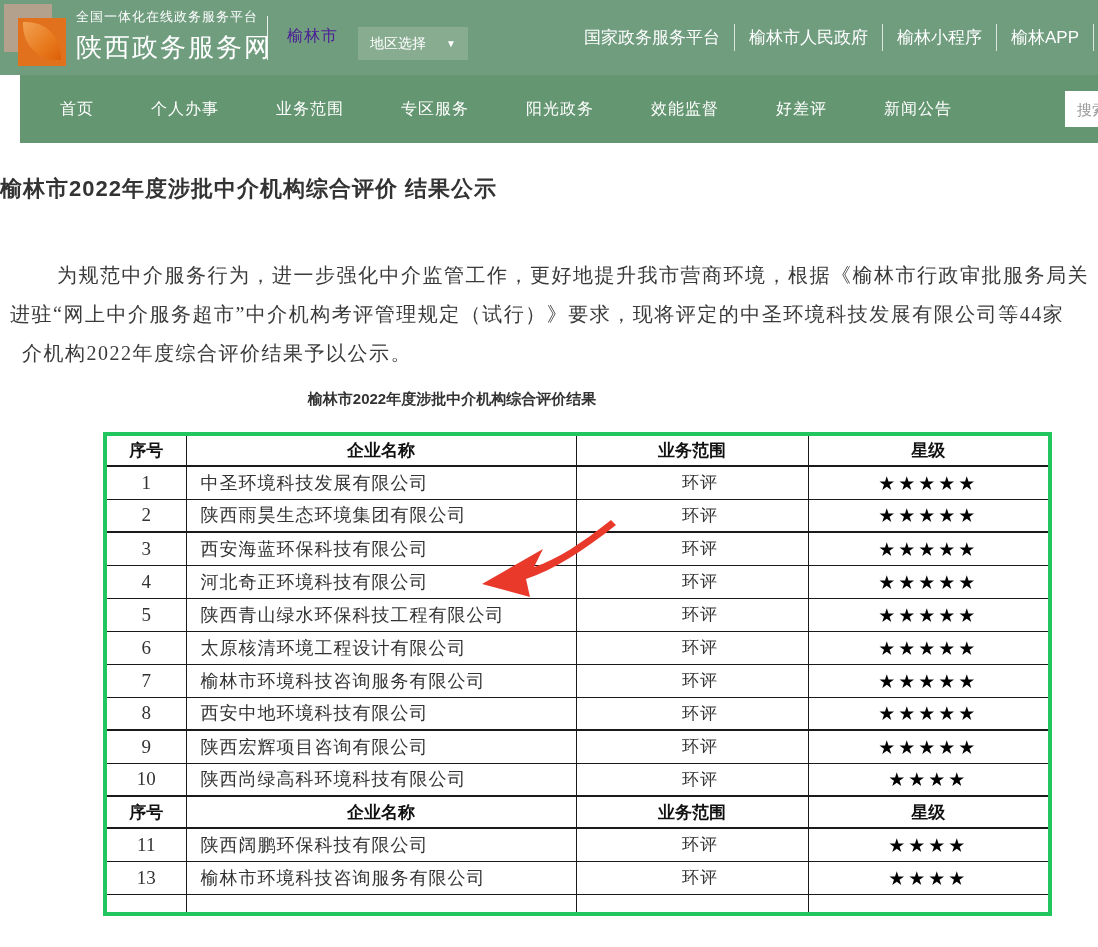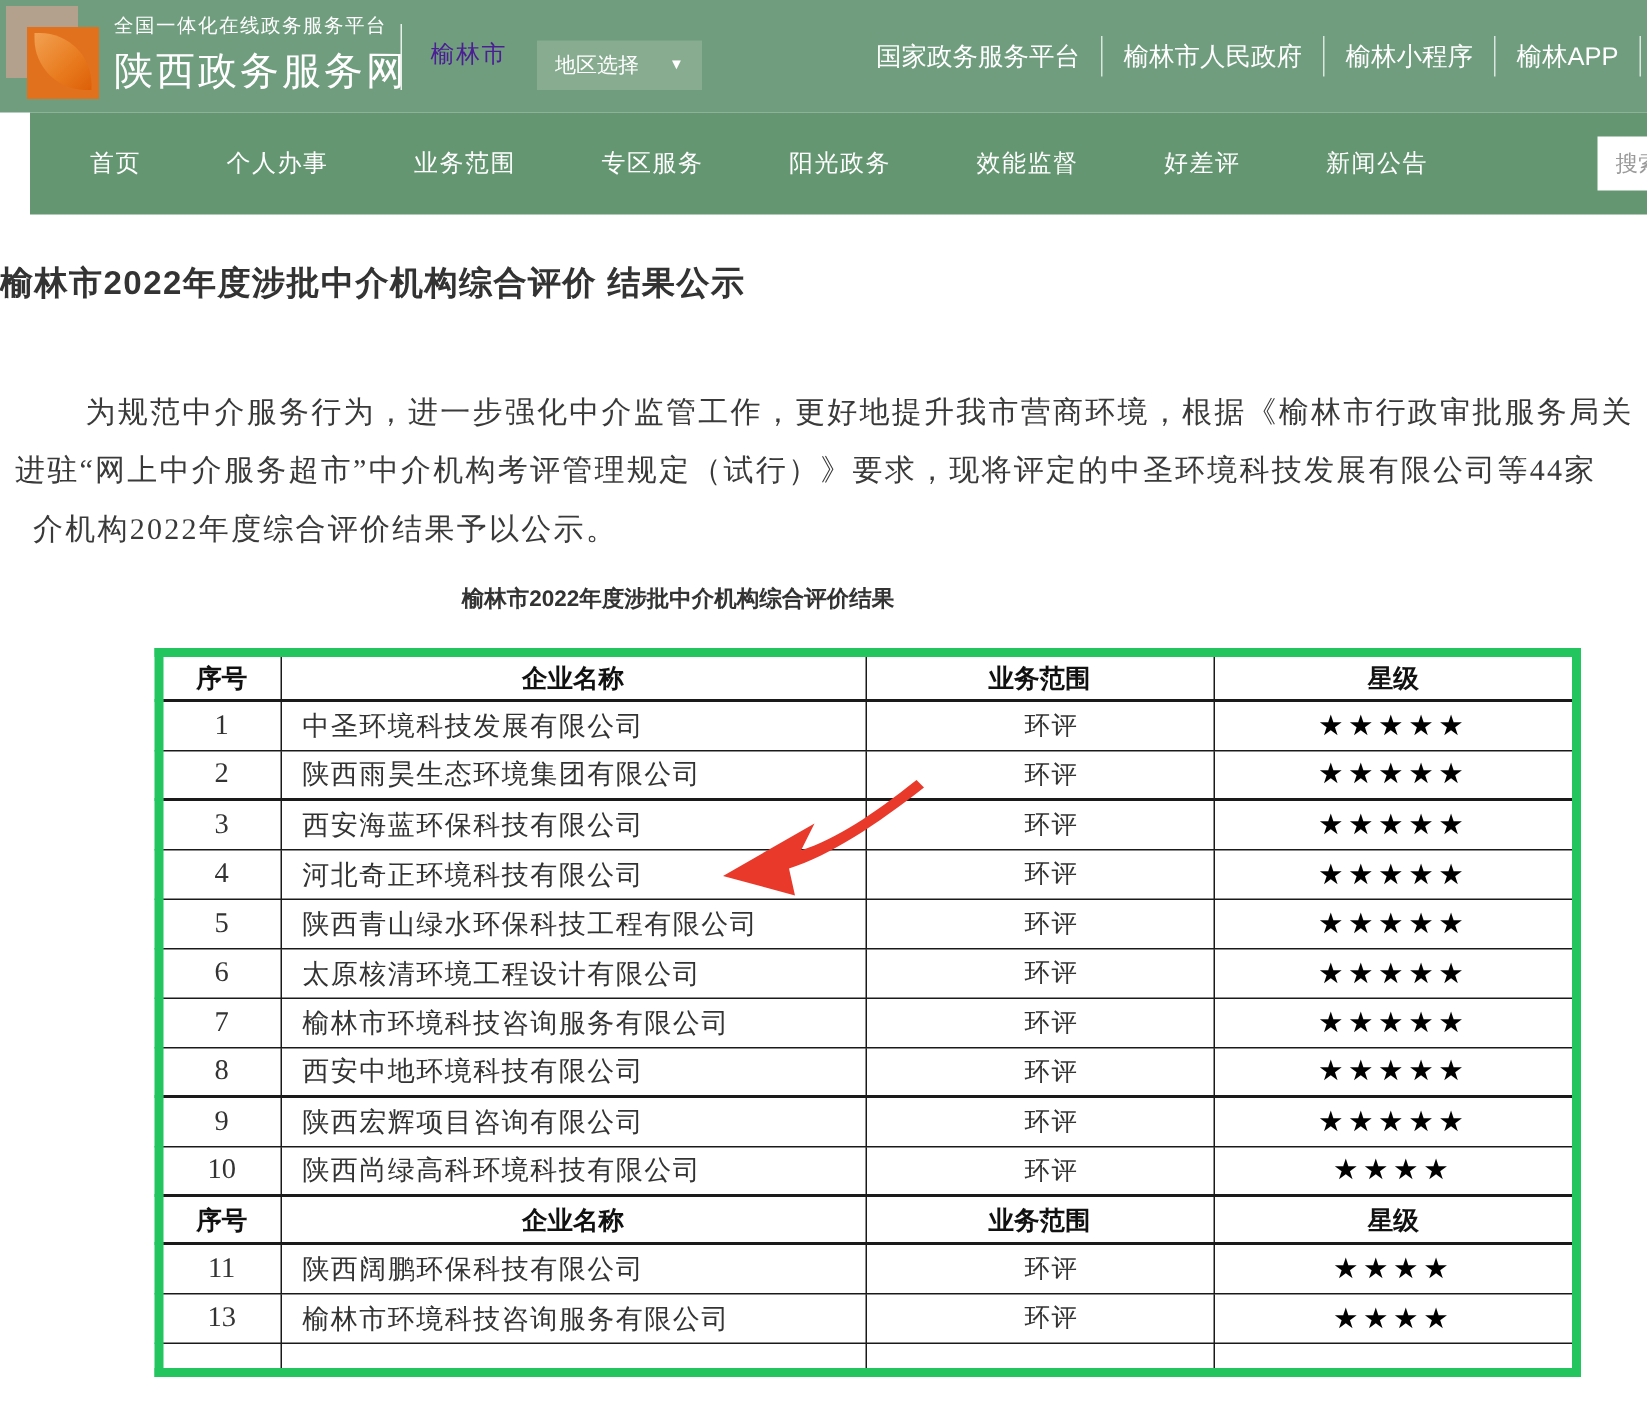--- a/index.html
+++ b/index.html
@@ -48,21 +48,21 @@
   .para-line.l2 { padding-left:10px; }
   .para-line.l3 { padding-left:22px; }
   .table-caption { position:absolute; top:390px; left:0; width:904px; text-align:center;
                    font-size:15px; font-weight:bold; color:#333; }
 
   
   .eval-table { position:absolute; top:432px; left:103px; width:945px;
                 border-collapse:collapse; table-layout:fixed;
                 font-family:"Liberation Serif", serif; }
   .eval-table th, .eval-table td { border:1px solid #1a1a1a; vertical-align:middle; }
-  .eval-table { border:6px solid #22c55e; }
+  .eval-table { border:4px solid #22c55e; }
   .eval-table th { height:32px; font-family:"Liberation Sans",sans-serif; font-weight:bold;
                    font-size:17px; color:#111; text-align:center;
                    border-top-width:2px; border-bottom-width:2px; }
   .eval-table td { height:33px; color:#333; }
   .eval-table tr.thick-top td { border-top-width:2px; }
   td.no { text-align:center; font-size:19px; }
   td.name { text-align:left; padding-left:14px; font-size:18px; letter-spacing:1px; }
   td.scope { text-align:center; font-size:17px; letter-spacing:1px;padding-left:16px; }
   td.stars { text-align:center; font-size:19px; letter-spacing:3px; color:var(--star-black,#000);
              font-family:"DejaVu Sans", sans-serif; }

